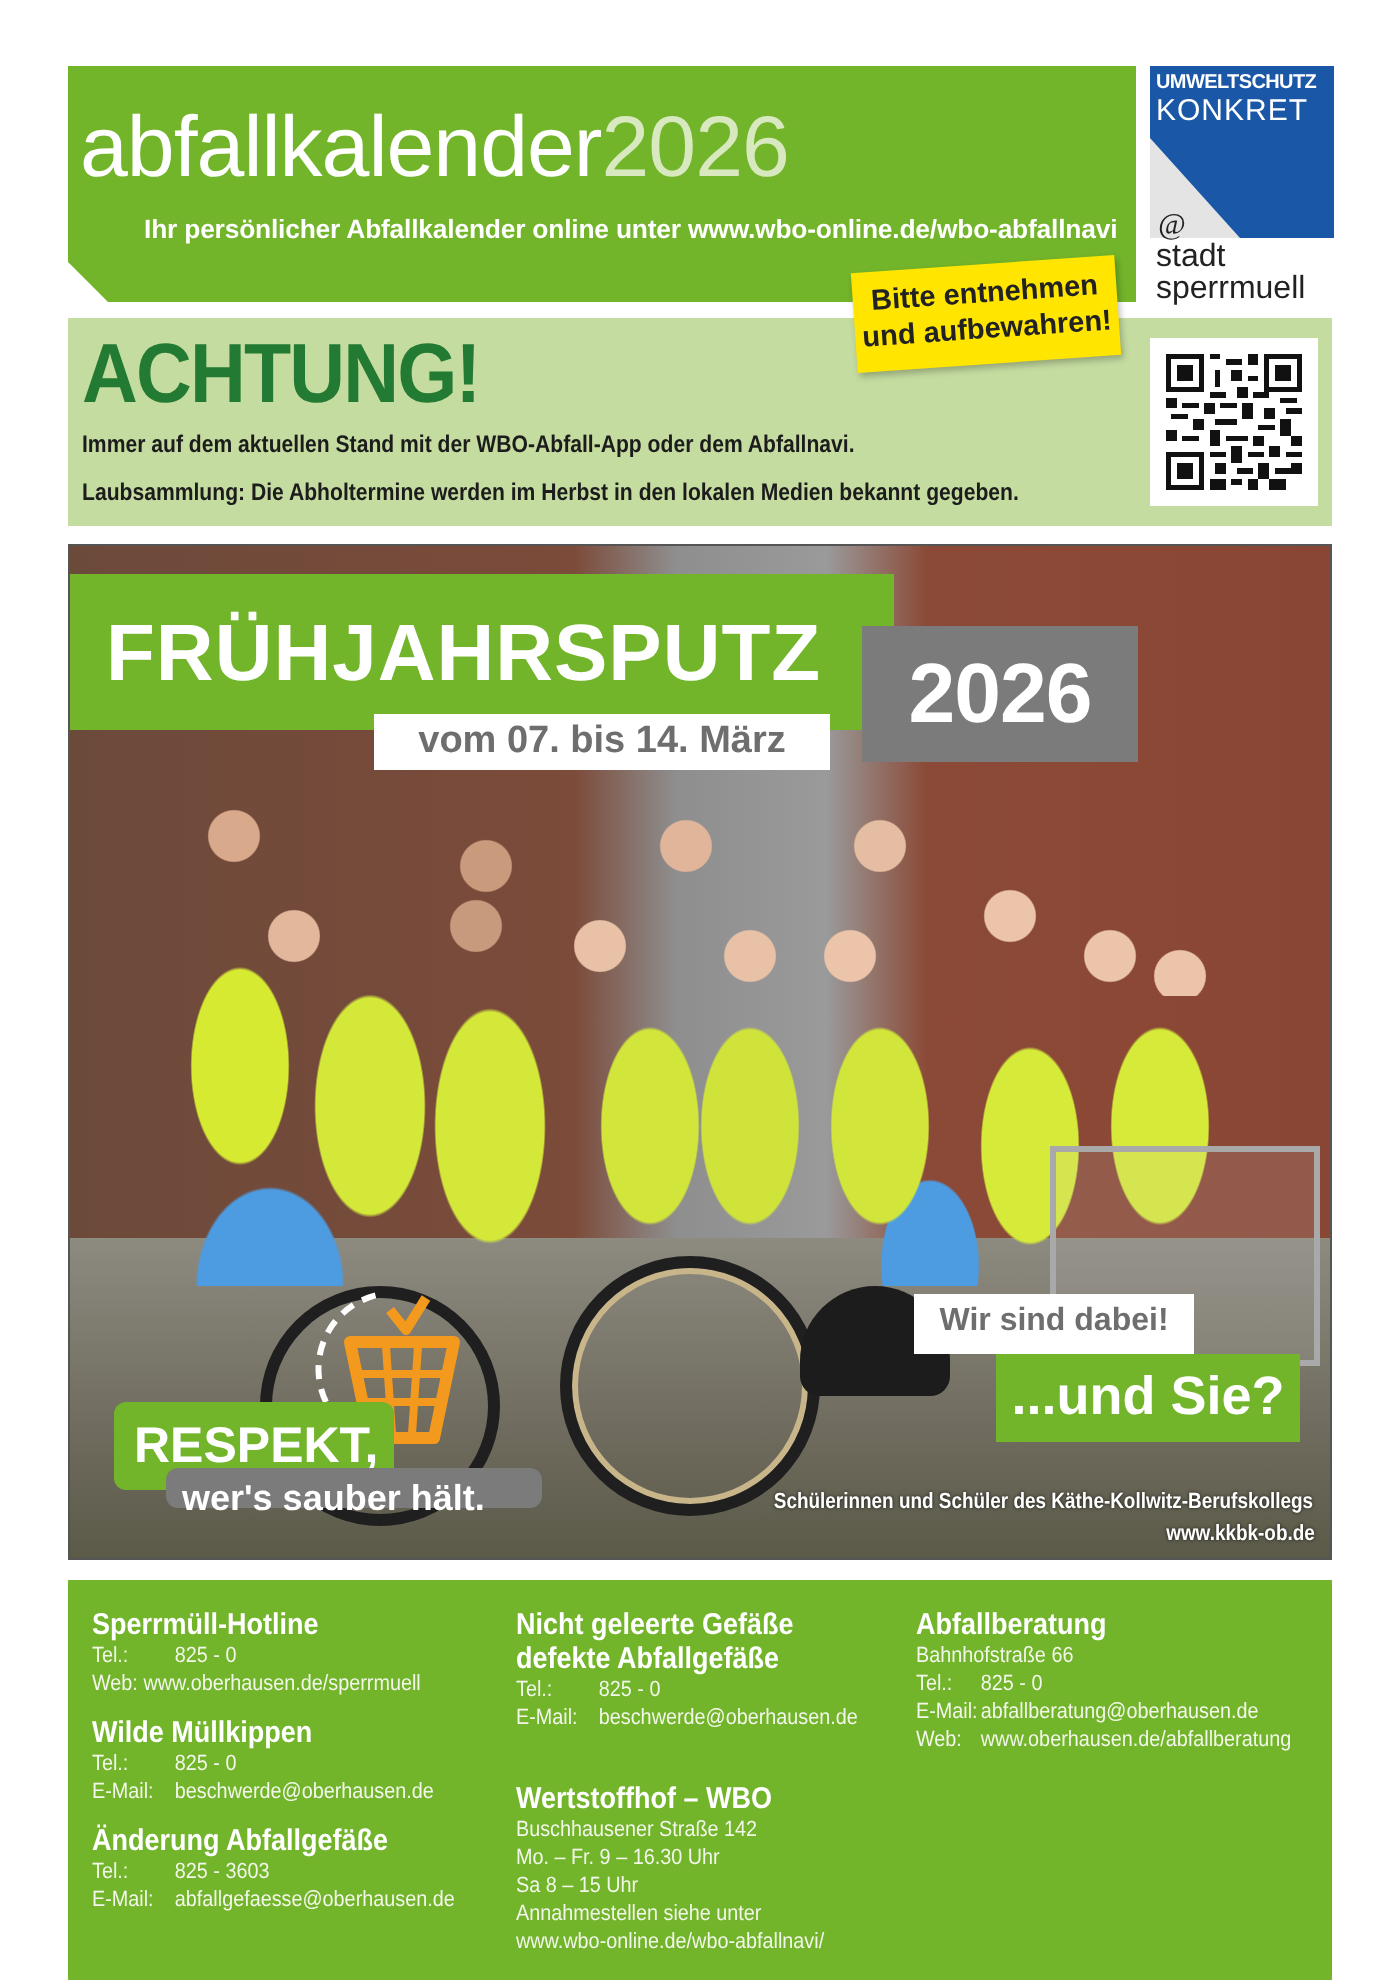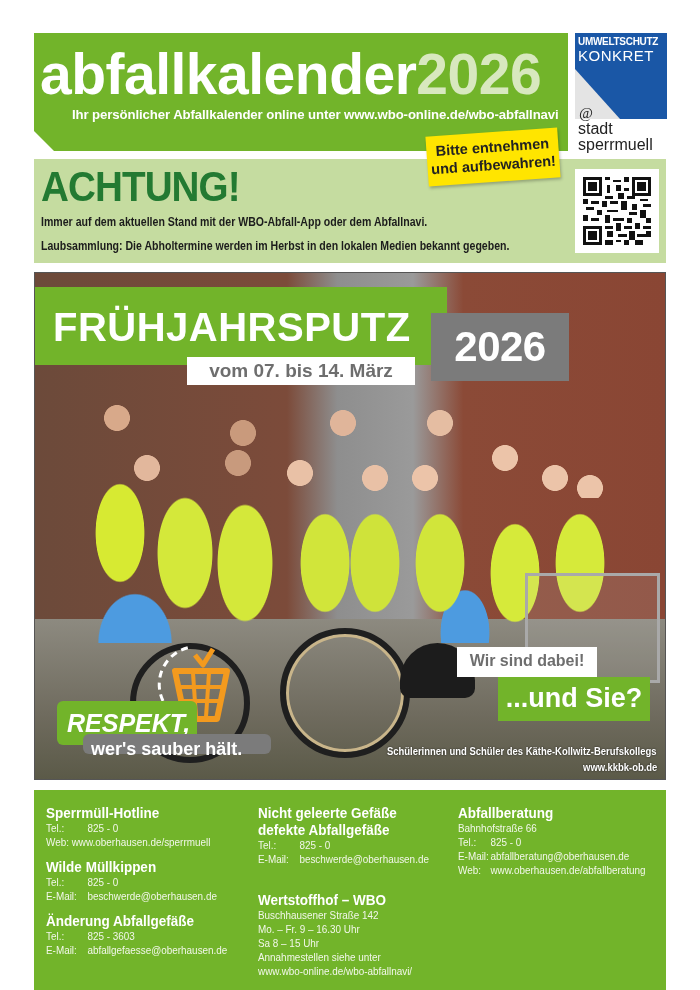--- a/index.html
+++ b/index.html
@@ -7,22 +7,22 @@
   body { position: relative; font-family: "Liberation Sans", sans-serif; }
 
   
   .header {
     position: absolute; left: 34px; top: 33px; width: 534px; height: 118px;
     background: #72b42a;
     clip-path: polygon(0 0, 100% 0, 100% 100%, 20px 100%, 0 calc(100% - 20px));
   }
   .header-title {
     position: absolute; left: 6px; top: 6px;
-    font-family: "Liberation Sans", sans-serif; font-weight: bold;
-    font-size: 57px; letter-spacing: -0.5px; line-height: 70px; color: #ffffff;
+    font-family: "Liberation Sans", sans-serif; font-weight: normal;
+    font-size: 43px; letter-spacing: -0.5px; line-height: 70px; color: #ffffff;
     white-space: nowrap;
   }
   .header-title .year { color: #d8e8bf; }
   .header-sub {
     position: absolute; left: 8px; top: 74px;
     font-family: "Liberation Sans", sans-serif; font-weight: bold;
     font-size: 13.2px; color: #ffffff; white-space: nowrap; letter-spacing: -0.1px; margin-left: 30px;
   }
 
   
@@ -177,21 +177,21 @@
     position: absolute; left: 0; top: 3px; width: 100%; text-align: center;
     font-size: 19px; font-weight: bold; color: #6e6e6e; white-space: nowrap;
   }
 
   .respekt-box {
     position: absolute; left: 22px; top: 428px; width: 140px; height: 44px;
     background: #72b42a; border-radius: 6px;
   }
   .respekt {
     position: absolute; left: 10px; top: 8px; font-size: 25px; font-weight: bold;
-    color: #ffffff; white-space: nowrap; font-style: italic;
+    color: #ffffff; white-space: nowrap;
   }
   .sauber-box {
     position: absolute; left: 48px; top: 461px; width: 188px; height: 20px;
     background: #7b7b7b; border-radius: 6px;
   }
   .sauber {
     position: absolute; left: 8px; top: 5px; font-size: 18px; font-weight: bold;
     color: #ffffff; white-space: nowrap;
   }
   .basket-icon {

